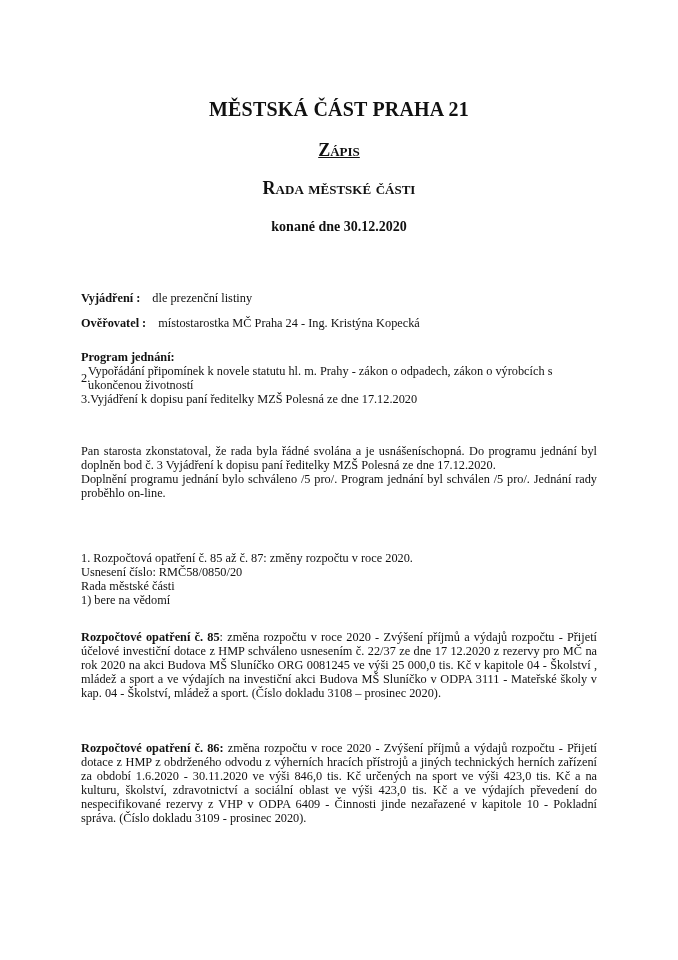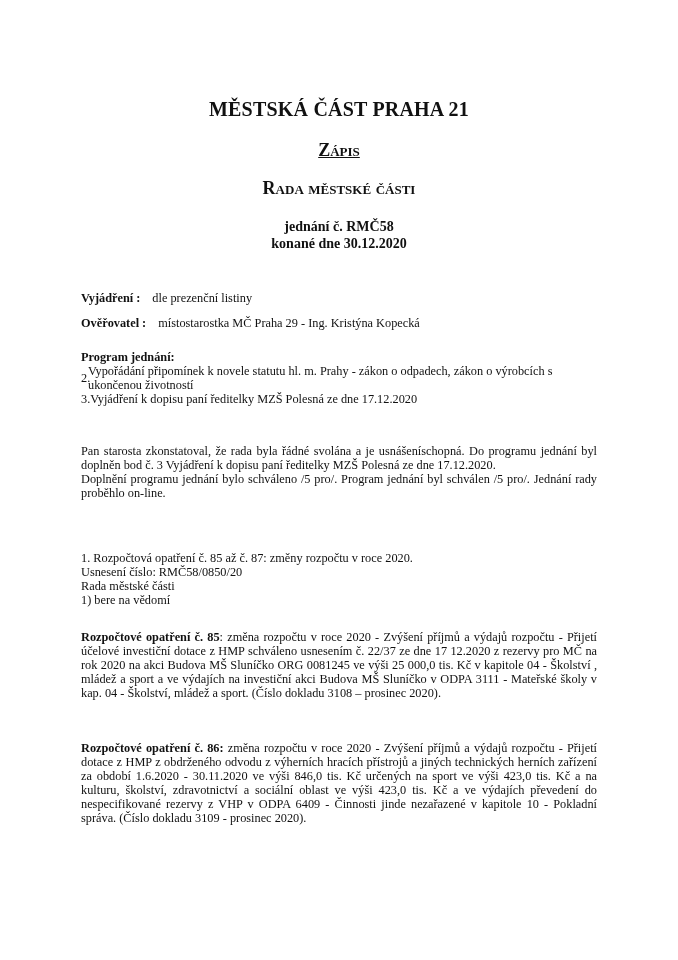--- a/index.html
+++ b/index.html
@@ -33,29 +33,28 @@
   </style>
 </head>
 <body>
 
 <div class="page">
 
   <div class="center t-main">MĚSTSKÁ ČÁST PRAHA 21</div>
   <div class="center t-zapis"><span>Zápis</span></div>
   <div class="center t-rada">Rada městské části</div>
   <div class="center t-jed">
-    <div>jednání č. RMČ58</div>
     <div>konané dne 30.12.2020</div>
   </div>
 
   <div class="blk pres">
     <span class="lbl">Vyjádření :</span><span class="spacer"></span><span>dle prezenční listiny</span>
   </div>
   <div class="blk over">
-    <span class="lbl">Ověřovatel :</span><span class="spacer"></span><span>místostarostka MČ Praha 29 - Ing. Kristýna Kopecká</span>
+    <span class="lbl">Ověřovatel :</span><span class="spacer"></span><span>místostarostka MČ Praha 24 - Ing. Kristýna Kopecká</span>
   </div>
 
   <div class="blk prog">
     <div class="u">Program jednání:</div>
     <div class="item2"><span class="num">2.</span><span>Vypořádání připomínek k novele statutu hl. m. Prahy - zákon o odpadech, zákon o výrobcích s ukončenou životností</span></div>
     <div><span>3.</span><span>Vyjádření k dopisu paní ředitelky MZŠ Polesná ze dne 17.12.2020</span></div>
   </div>
 
   <div class="blk para1 j">
     <div>Pan starosta zkonstatoval, že rada byla řádné svolána a je usnášeníschopná. Do programu jednání byl doplněn bod č. 3 Vyjádření k dopisu paní ředitelky MZŠ Polesná ze dne 17.12.2020.</div>

